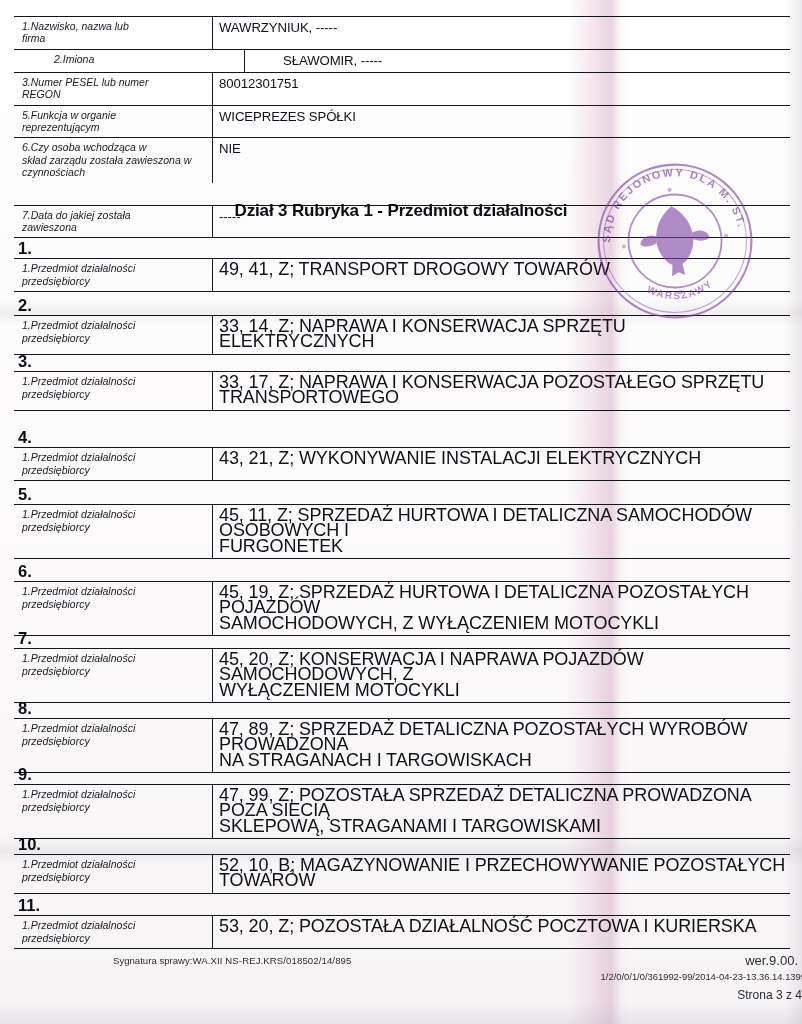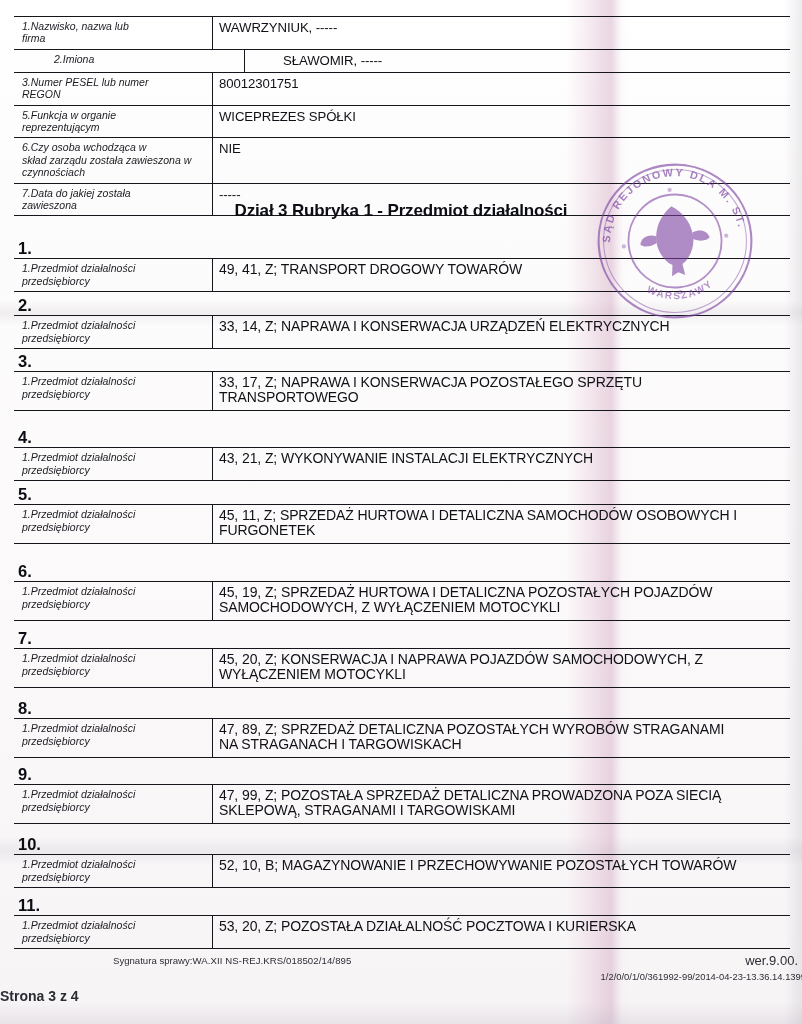--- a/index.html
+++ b/index.html
@@ -105,20 +105,21 @@
     top: 16px;
     width: 776px;
   }
   .trow {
     display: flex;
     border-top: 1.4px solid #15161c;
     position: relative;
   }
   .trow:last-child {
     border-bottom: 1.4px solid #15161c;
+    margin-top: 22px;
   }
   .tlabel {
     width: 199px;
     flex: 0 0 199px;
     box-sizing: border-box;
     padding: 3px 4px 4px 8px;
     font-style: italic;
     font-size: 10.5px;
     line-height: 12.4px;
     color: #1a1b21;
@@ -177,21 +178,21 @@
     font-style: italic;
     font-size: 10.5px;
     line-height: 12.6px;
     color: #1a1b21;
     border-right: 1.4px solid #15161c;
   }
   .entry-value {
     flex: 1 1 auto;
     box-sizing: border-box;
     padding: 3px 4px 4px 6px;
-    font-size: 14px;
+    font-size: 18px;
     line-height: 15.4px;
     color: #101117;
     letter-spacing: -0.1px;
   }
   .entry-1line .entry-label,
   .entry-1line .entry-value { min-height: 30px; }
   .entry-2line .entry-label,
   .entry-2line .entry-value { min-height: 30px; }
 
   
@@ -236,23 +237,22 @@
     right: -4px;
     top: 16px;
     text-align: right;
     font-size: 9.4px;
     white-space: nowrap;
   }
   .strona {
     position: absolute;
     left: 0; right: 0;
     top: 33px;
-    text-align: left;
-    font-size: 14px;
-    font-weight: bold;
+    text-align: right;
+    font-size: 12px;
   }
 </style>
 </head>
 <body>
 
 <div class="page">
 
   <div class="paper-tint"></div>
   <div class="crease-horiz"></div>
   <div class="crease-horiz2"></div>
@@ -328,21 +328,21 @@
     </div>
 
     <div class="entry entry-1line" style="top:297px">
       <div class="entry-num">2.</div>
       <div class="entry-table">
         <div class="entry-label">
           <span>1.Przedmiot działalności</span><br>
           <span>przedsiębiorcy</span>
         </div>
         <div class="entry-value">
-          <span>33, 14, Z; NAPRAWA I KONSERWACJA URZĄDZEŃ ELEKTRYCZNYCH</span>
+          <span>33, 14, Z; NAPRAWA I KONSERWACJA SPRZĘTU ELEKTRYCZNYCH</span>
         </div>
       </div>
     </div>
 
     <div class="entry entry-2line" style="top:353px">
       <div class="entry-num">3.</div>
       <div class="entry-table">
         <div class="entry-label">
           <span>1.Przedmiot działalności</span><br>
           <span>przedsiębiorcy</span>
@@ -410,21 +410,21 @@
     </div>
 
     <div class="entry entry-2line" style="top:700px">
       <div class="entry-num">8.</div>
       <div class="entry-table">
         <div class="entry-label">
           <span>1.Przedmiot działalności</span><br>
           <span>przedsiębiorcy</span>
         </div>
         <div class="entry-value">
-          <span>47, 89, Z; SPRZEDAŻ DETALICZNA POZOSTAŁYCH WYROBÓW STRAGANAMI</span><br>
+          <span>47, 89, Z; SPRZEDAŻ DETALICZNA POZOSTAŁYCH WYROBÓW PROWADZONA</span><br>
           <span>NA STRAGANACH I TARGOWISKACH</span>
         </div>
       </div>
     </div>
 
     <div class="entry entry-2line" style="top:766px">
       <div class="entry-num">9.</div>
       <div class="entry-table">
         <div class="entry-label">
           <span>1.Przedmiot działalności</span><br>

